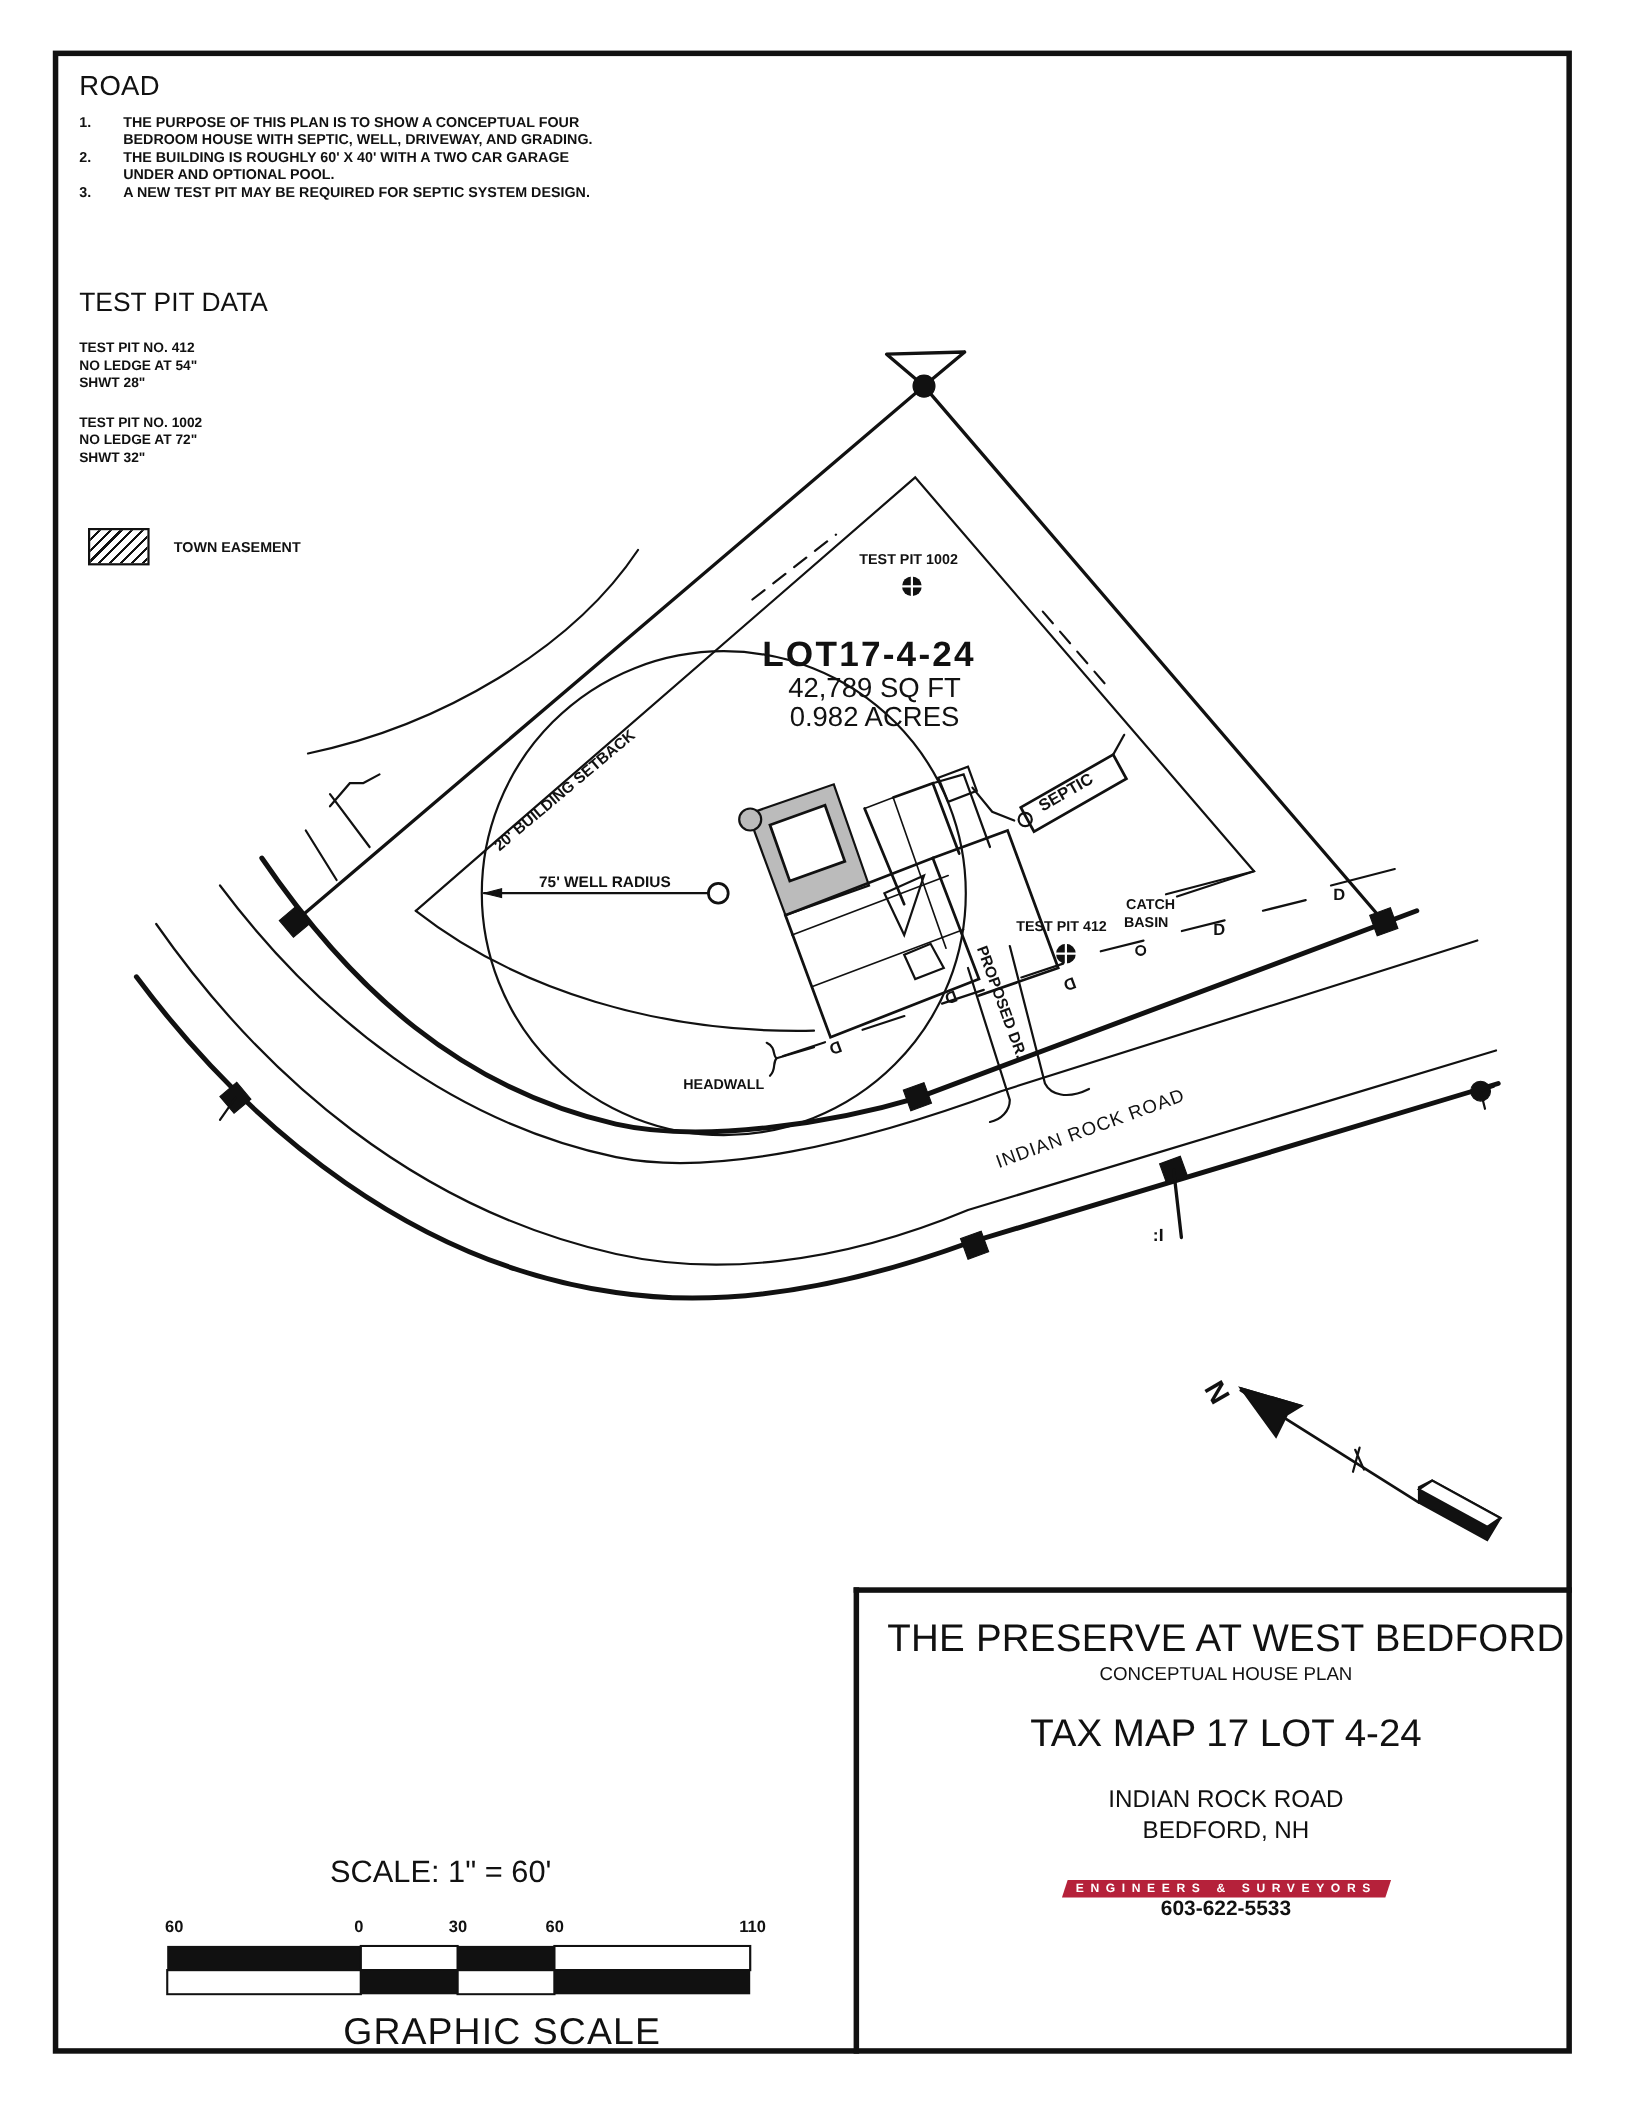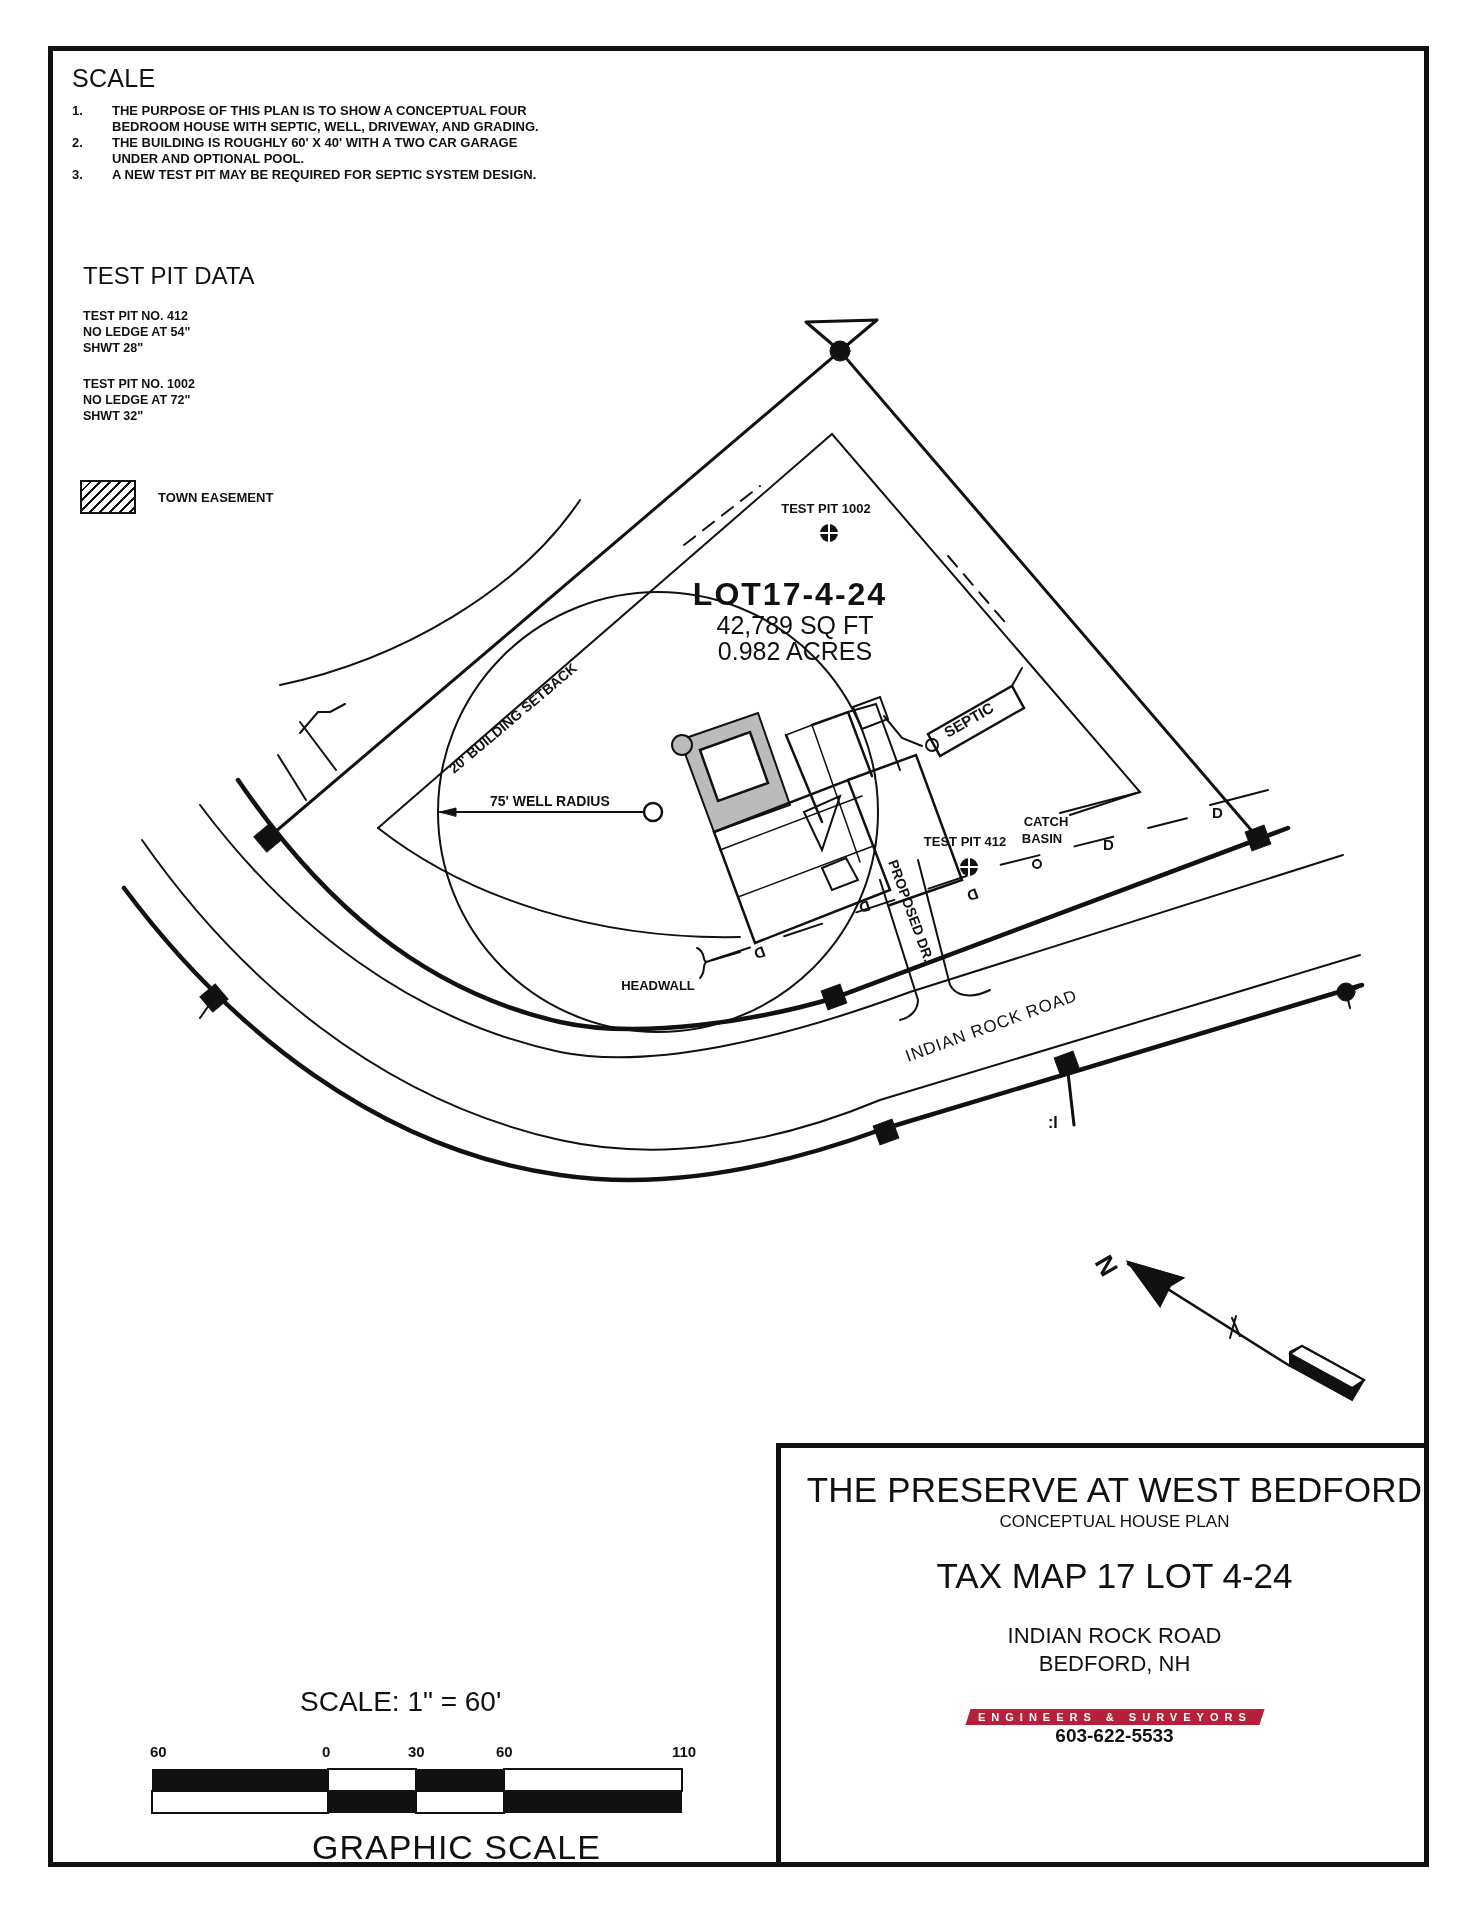--- a/index.html
+++ b/index.html
@@ -3,21 +3,21 @@
 <meta charset="utf-8">
 <style>
   html, body { margin:0; padding:0; background:#ffffff; }
   body { width:1482px; height:1920px; position:relative; overflow:hidden; font-family:"Liberation Sans", sans-serif; color:#111; }
   .frame { position:absolute; left:48px; top:46px; width:1381px; height:1821px; border:5px solid #111; box-sizing:border-box; }
   .notes { position:absolute; left:72px; top:64px; width:470px; }
   .notes h2 { margin:0 0 10px 0; font-size:25px; font-weight:normal; letter-spacing:0.3px; }
   .notes ol { margin:0; padding:0; list-style:none; }
   .notes li { display:flex; font-size:13px; font-weight:bold; line-height:16px; }
   .notes li .num { width:40px; flex:none; }
-  .testpit { position:absolute; left:83px; top:262px; width:320px; }
+  .testpit { position:absolute; left:72px; top:262px; width:320px; }
   .testpit h2 { margin:0 0 18px 0; font-size:24px; font-weight:normal; }
   .pit-block { font-size:12.5px; font-weight:bold; line-height:16px; margin-bottom:20px; }
   .legend { position:absolute; left:80px; top:480px; display:flex; align-items:center; }
   .legend .swatch { width:56px; height:34px; border:2px solid #111; box-sizing:border-box;
     background: repeating-linear-gradient(135deg, #fff 0 5px, #111 5px 7px); }
   .legend .lbl { margin-left:22px; font-size:13px; font-weight:bold; }
   svg.site { position:absolute; left:0; top:0; }
   .svgtxt { font-family:"Liberation Sans", sans-serif; fill:#111; }
   .titleblock { position:absolute; left:776px; top:1443px; width:653px; height:424px; border-left:5px solid #111; border-top:5px solid #111; box-sizing:border-box; text-align:center;padding-left:19px; }
   .tb-title { margin-top:22px; font-size:35px; letter-spacing:0.2px; }
@@ -35,21 +35,21 @@
   .scale-ticklbl { position:absolute; top:63px; font-size:15px; font-weight:bold; }
   .scale-bar { position:absolute; left:11px; top:88px; width:475px; height:46px; }
   .scale-cap { position:absolute; left:172px; top:148px; font-size:34px; letter-spacing:1px; white-space:nowrap; }
 </style>
 </head>
 <body>
 
 <div class="frame"></div>
 
 <div class="notes">
-  <h2>SCALE</h2>
+  <h2>ROAD</h2>
   <ol>
     <li>
         <span class="num">1.</span>
         <span>THE PURPOSE OF THIS PLAN IS TO SHOW A CONCEPTUAL FOUR BEDROOM HOUSE WITH SEPTIC, WELL, DRIVEWAY, AND GRADING.</span>
       </li>
     <li>
         <span class="num">2.</span>
         <span>THE BUILDING IS ROUGHLY 60' X 40' WITH A TWO CAR GARAGE UNDER AND OPTIONAL POOL.</span>
       </li>
     <li>

